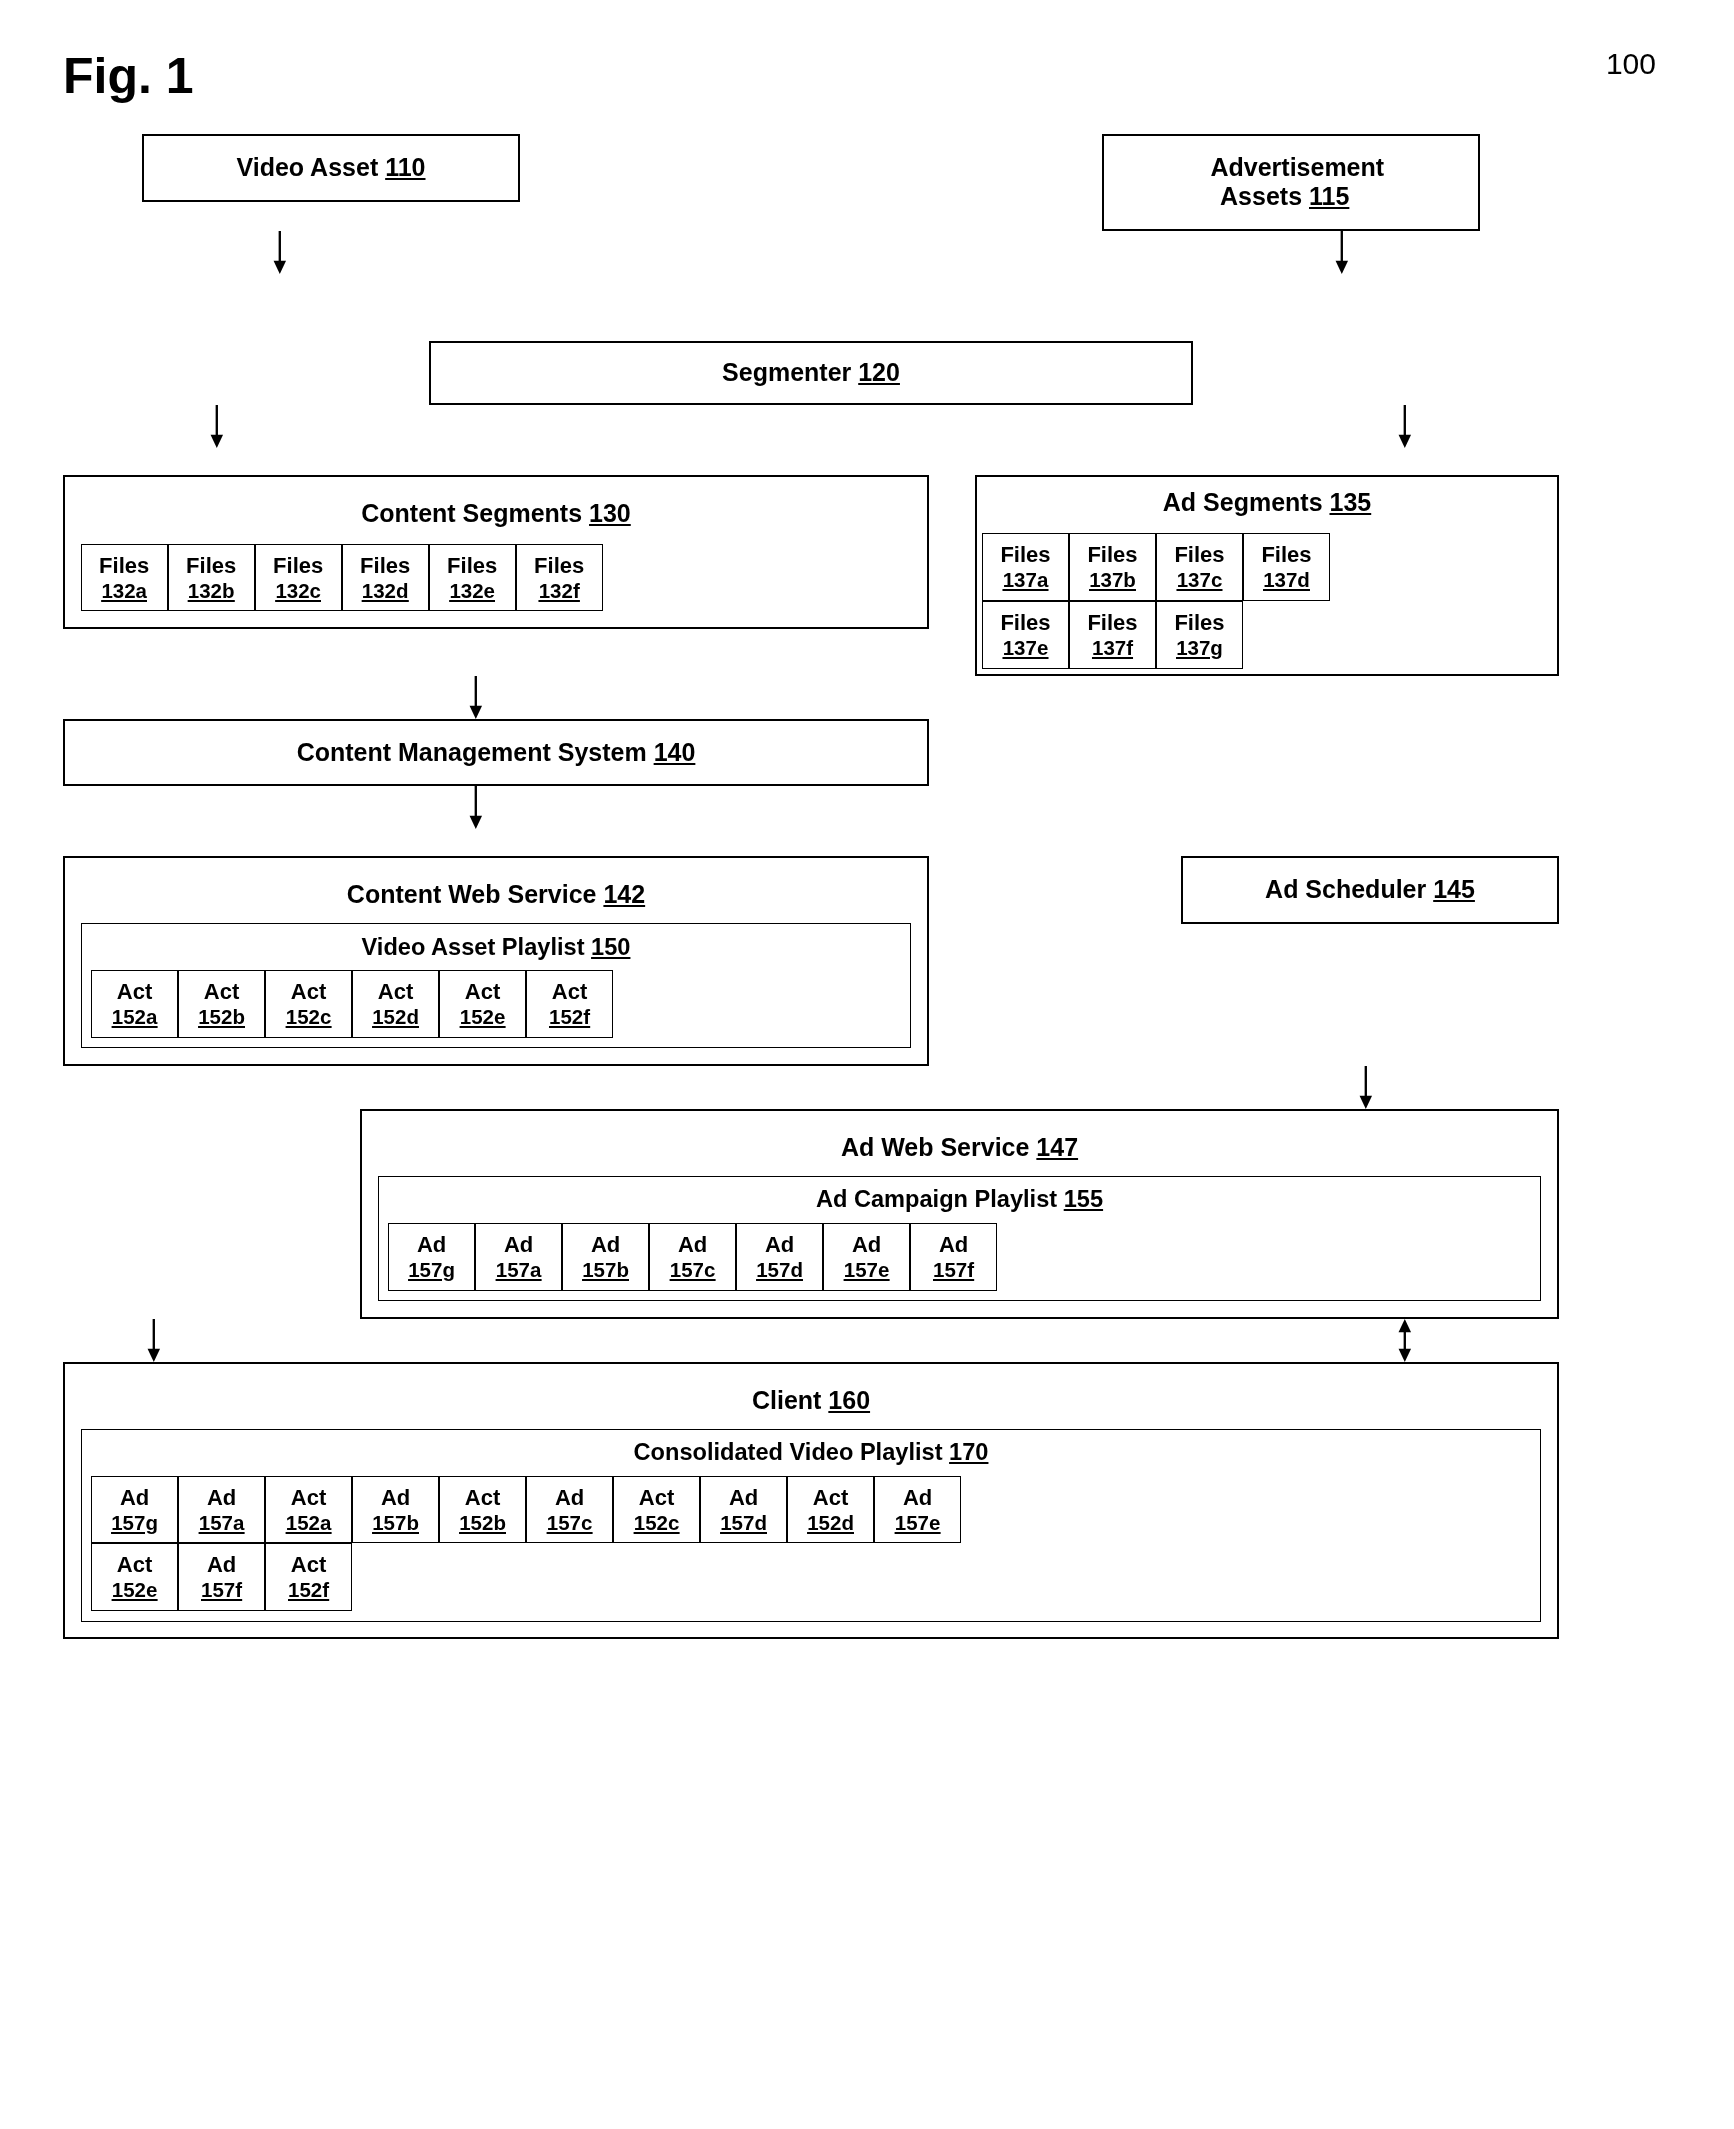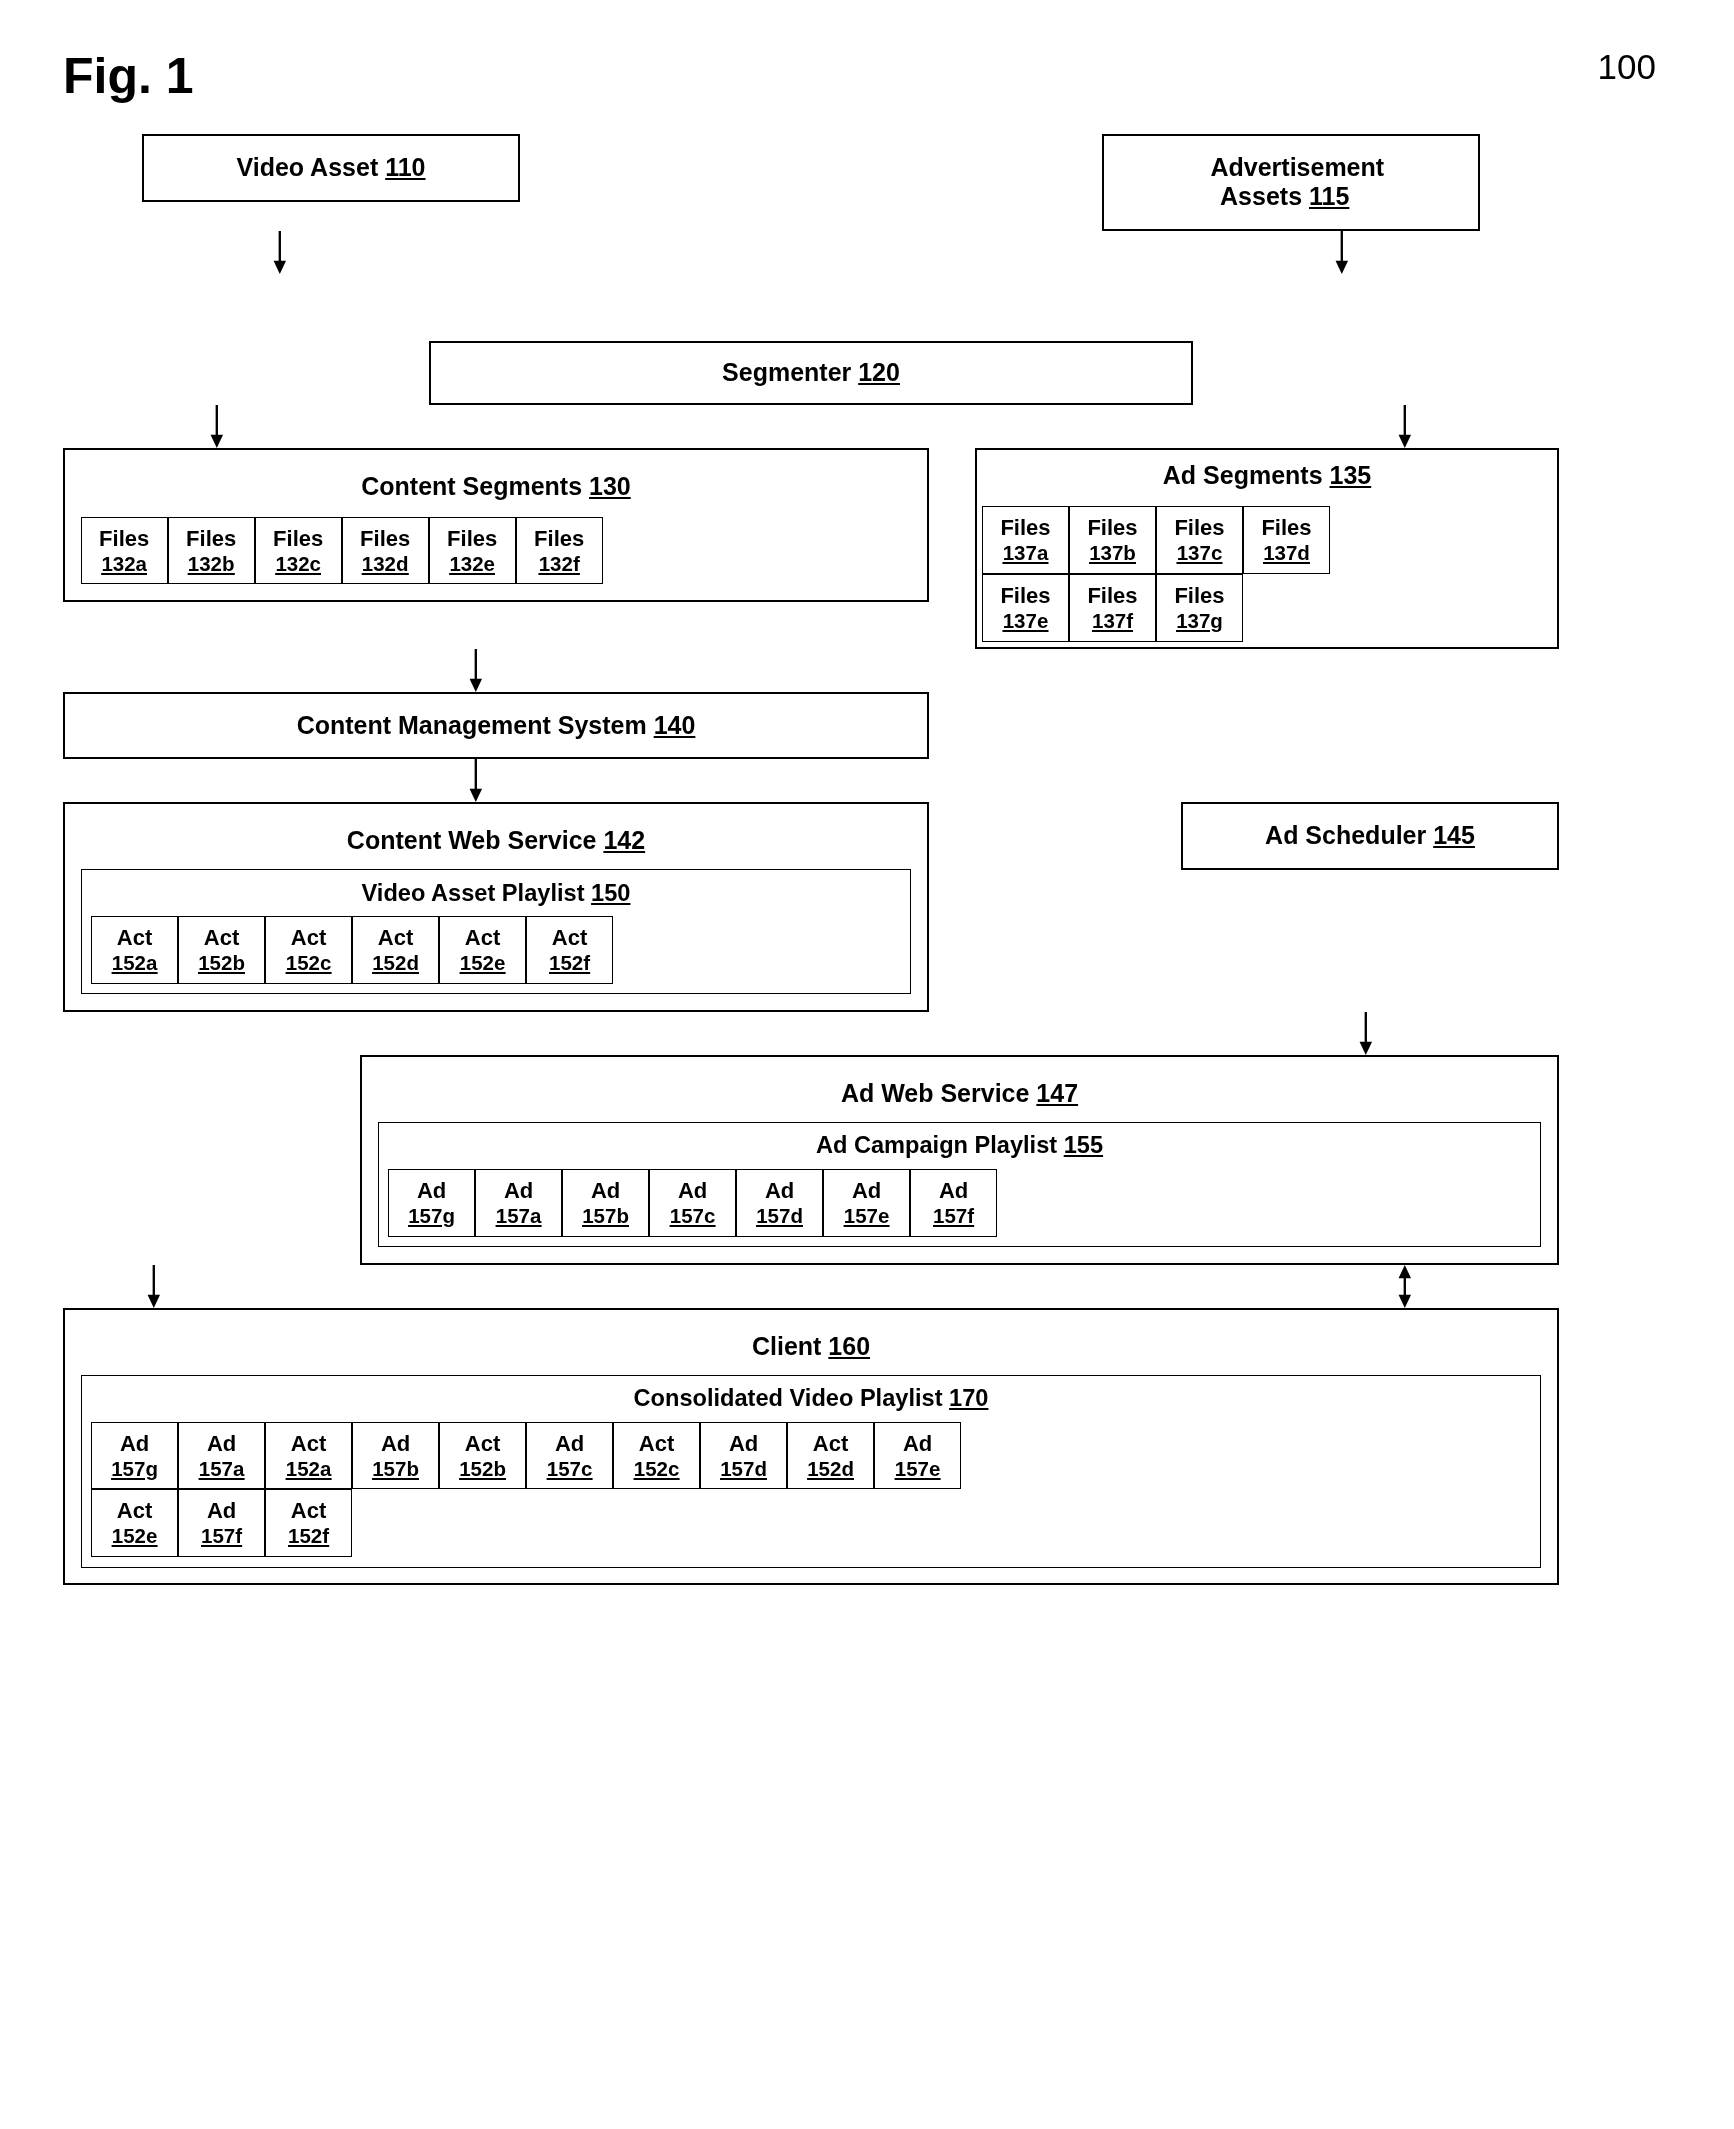--- a/index.html
+++ b/index.html
@@ -124,20 +124,21 @@
       padding: 9.4px;
       margin-top: 7.9px;
     }
 
     .center {
       justify-content: center;
     }
 
     .space-between {
       justify-content: space-between;
+      margin-top: 27px;
     }
 
     
     u { text-decoration: underline; }
 
     .inner-box-title {
       font-size: 23.6px;
       text-align: center;
       margin-bottom: 6.3px;
     }
@@ -152,21 +153,21 @@
     }
 
     .flow-row {
       display: flex;
       align-items: flex-start;
       position: relative;
     }
 
     .ref-num {
       position: absolute;
-      font-size: 35px;
+      font-size: 30px;
     }
   </style>
 </head>
 <body>
 
 <div class="fig-label">Fig. 1</div>
 <div class="ref-num" style="top:47px;right:79px;">100</div>
 
 <div class="flow" style="margin-top:15.7px;">
 

